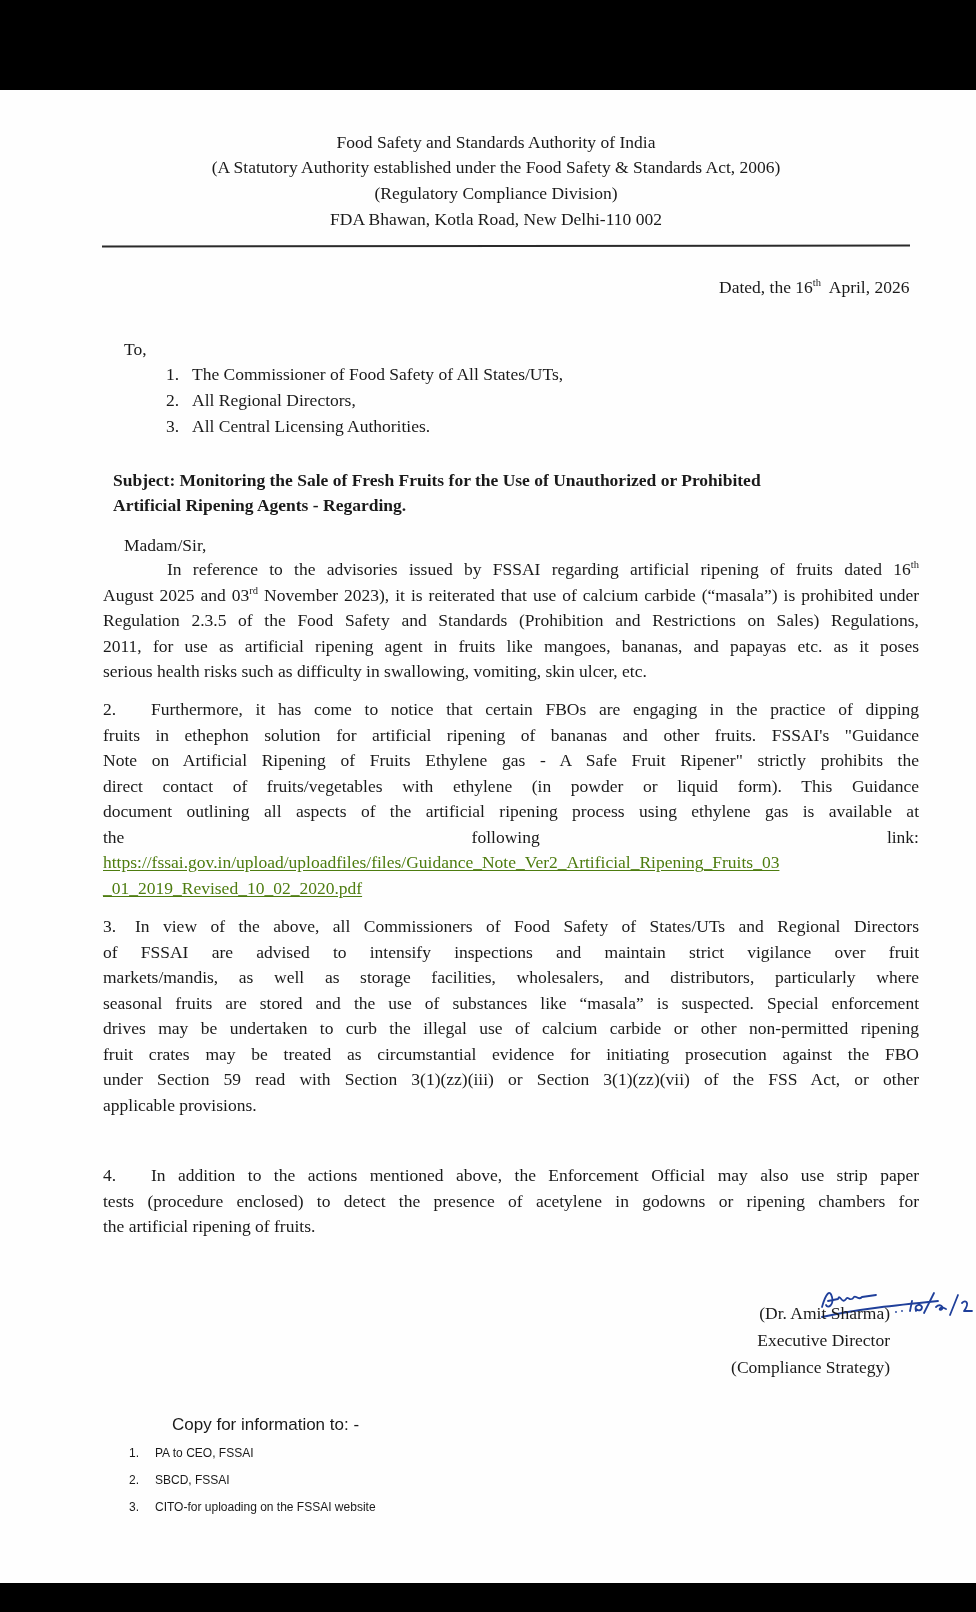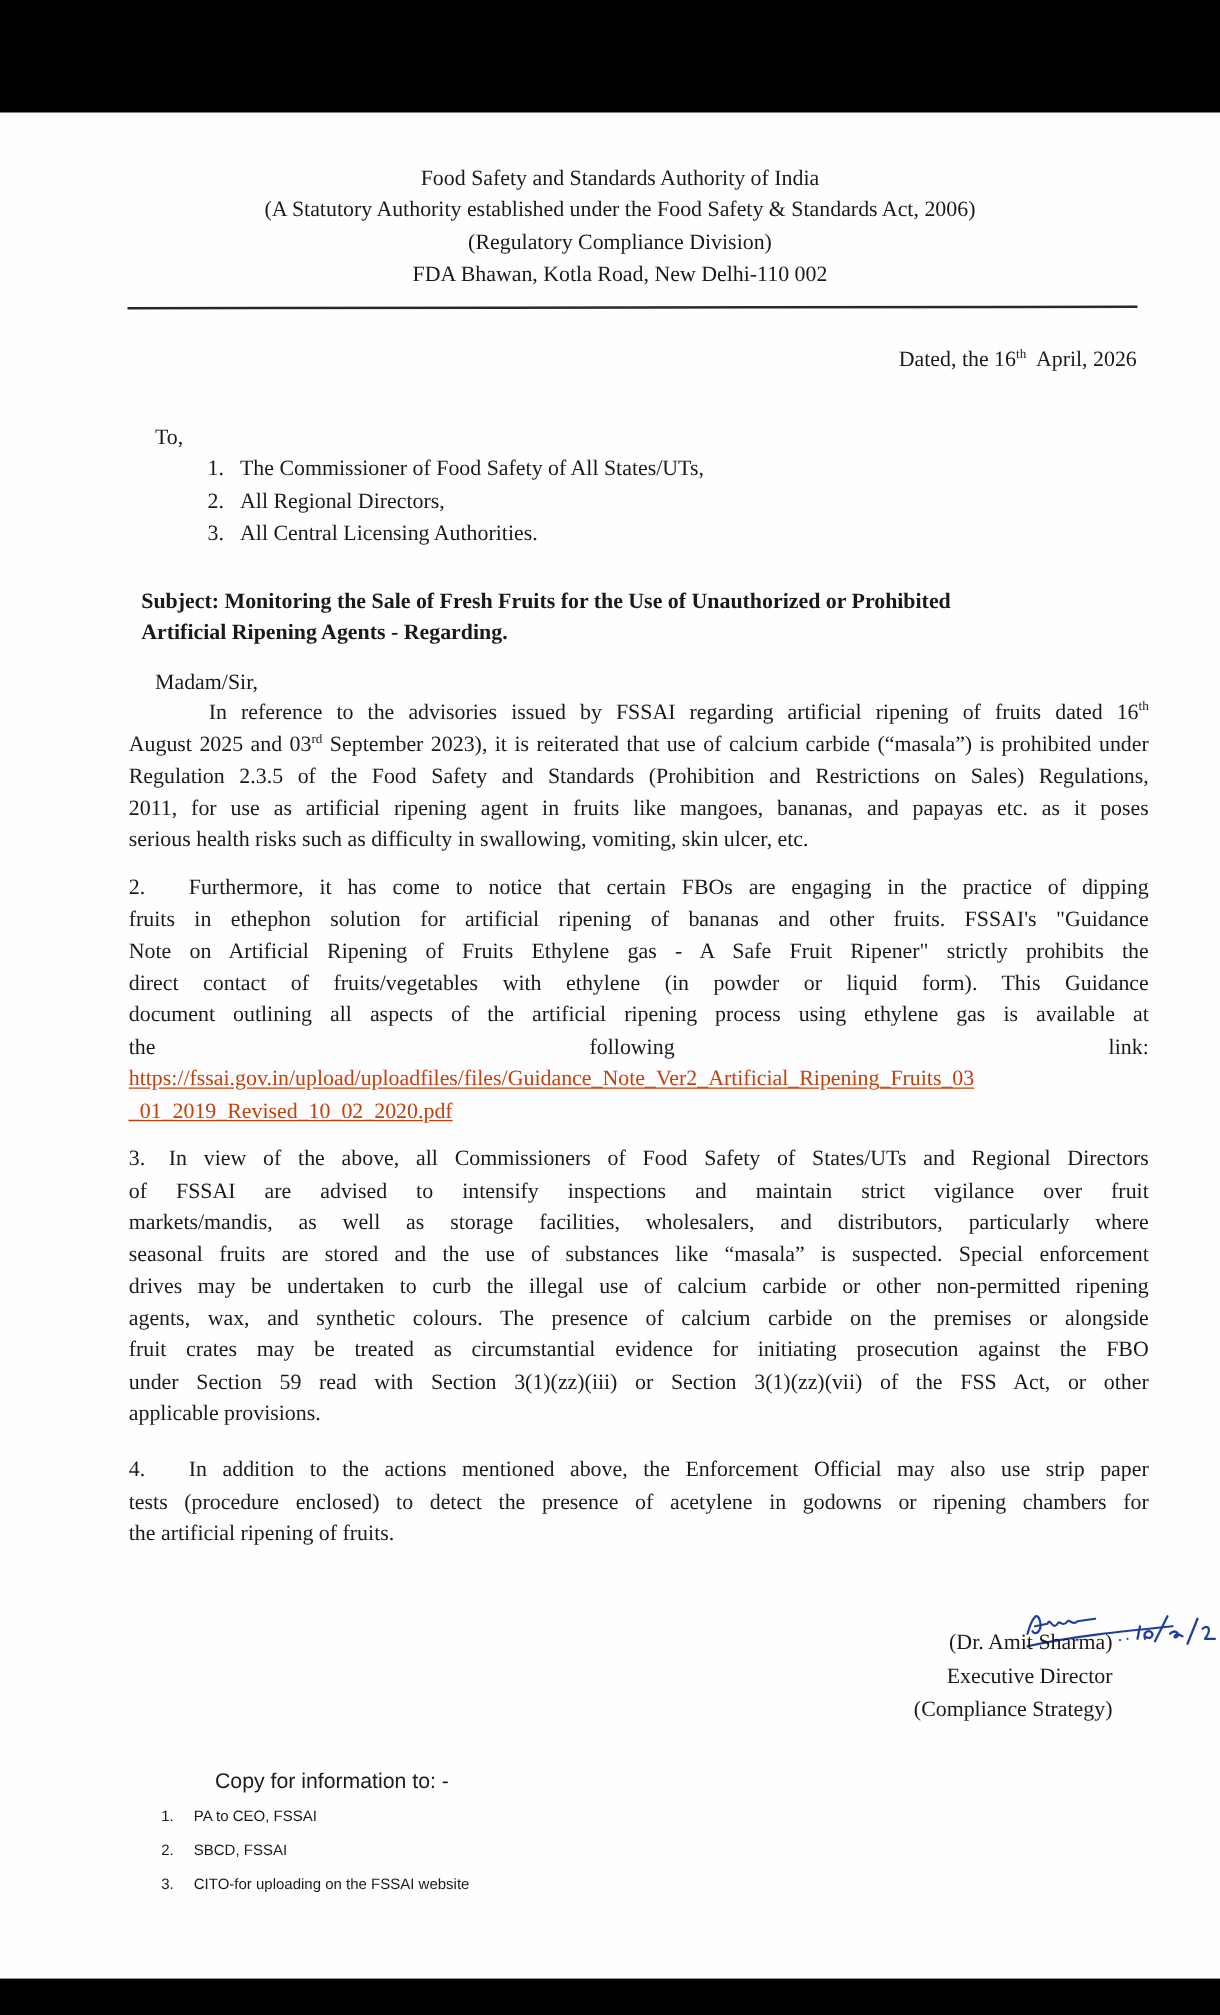--- a/index.html
+++ b/index.html
@@ -72,21 +72,21 @@
       text-align: justify;
       text-align-last: justify;
       white-space: nowrap;
       height: 25.5px;
       overflow: visible;
     }
     .jline.last { text-align-last: left; }
     .jline.indent { padding-left: 64px; }
     .para-num { display: inline-block; width: 48px; }
     .link {
-      color: #c2410c;
+      color: #4d7c0f;
       text-decoration: underline;
       text-underline-offset: 2px;
     }
     .signature-block {
       position: absolute;
       right: 86px; top: 1300px;
       text-align: right;
       font-size: 17.5px;
       line-height: 27px;
     }
@@ -121,21 +121,21 @@
 
 <div class="subject">
   <div>Subject: Monitoring the Sale of Fresh Fruits for the Use of Unauthorized or Prohibited</div>
   <div>Artificial Ripening Agents - Regarding.</div>
 </div>
 
 <div class="line salutation">Madam/Sir,</div>
 
 <div class="justify-block" style="top:557px;">
   <span class="jline indent"><span>In reference to the advisories issued by FSSAI regarding artificial ripening of fruits dated 16</span><sup>th</sup></span>
-  <span class="jline"><span>August 2025 and 03</span><sup>rd</sup><span> September 2023), it is reiterated that use of calcium carbide (“masala”) is prohibited under</span></span>
+  <span class="jline"><span>August 2025 and 03</span><sup>rd</sup><span> November 2023), it is reiterated that use of calcium carbide (“masala”) is prohibited under</span></span>
   <span class="jline">Regulation 2.3.5 of the Food Safety and Standards (Prohibition and Restrictions on Sales) Regulations,</span>
   <span class="jline">2011, for use as artificial ripening agent in fruits like mangoes, bananas, and papayas etc. as it poses</span>
   <span class="jline last">serious health risks such as difficulty in swallowing, vomiting, skin ulcer, etc.</span>
 </div>
 
 <div class="justify-block" style="top:697px;">
   <span class="jline"><span class="para-num">2.</span><span>Furthermore, it has come to notice that certain FBOs are engaging in the practice of dipping</span></span>
   <span class="jline">fruits in ethephon solution for artificial ripening of bananas and other fruits. FSSAI's "Guidance</span>
   <span class="jline">Note on Artificial Ripening of Fruits Ethylene gas - A Safe Fruit Ripener" strictly prohibits the</span>
   <span class="jline">direct contact of fruits/vegetables with ethylene (in powder or liquid form). This Guidance</span>
@@ -148,21 +148,20 @@
   <span class="jline last"><a class="link">https://fssai.gov.in/upload/uploadfiles/files/Guidance_Note_Ver2_Artificial_Ripening_Fruits_03</a></span>
   <span class="jline last"><a class="link">_01_2019_Revised_10_02_2020.pdf</a></span>
 </div>
 
 <div class="justify-block" style="top:914px;">
   <span class="jline"><span class="para-num" style="width:32px;">3.</span><span>In view of the above, all Commissioners of Food Safety of States/UTs and Regional Directors</span></span>
   <span class="jline">of FSSAI are advised to intensify inspections and maintain strict vigilance over fruit</span>
   <span class="jline">markets/mandis, as well as storage facilities, wholesalers, and distributors, particularly where</span>
   <span class="jline">seasonal fruits are stored and the use of substances like “masala” is suspected. Special enforcement</span>
   <span class="jline">drives may be undertaken to curb the illegal use of calcium carbide or other non-permitted ripening</span>
-  <span class="jline">agents, wax, and synthetic colours. The presence of calcium carbide on the premises or alongside</span>
   <span class="jline">fruit crates may be treated as circumstantial evidence for initiating prosecution against the FBO</span>
   <span class="jline">under Section 59 read with Section 3(1)(zz)(iii) or Section 3(1)(zz)(vii) of the FSS Act, or other</span>
   <span class="jline last">applicable provisions.</span>
 </div>
 
 <div class="justify-block" style="top:1163px;">
   <span class="jline"><span class="para-num">4.</span><span>In addition to the actions mentioned above, the Enforcement Official may also use strip paper</span></span>
   <span class="jline">tests (procedure enclosed) to detect the presence of acetylene in godowns or ripening chambers for</span>
   <span class="jline last">the artificial ripening of fruits.</span>
 </div>

